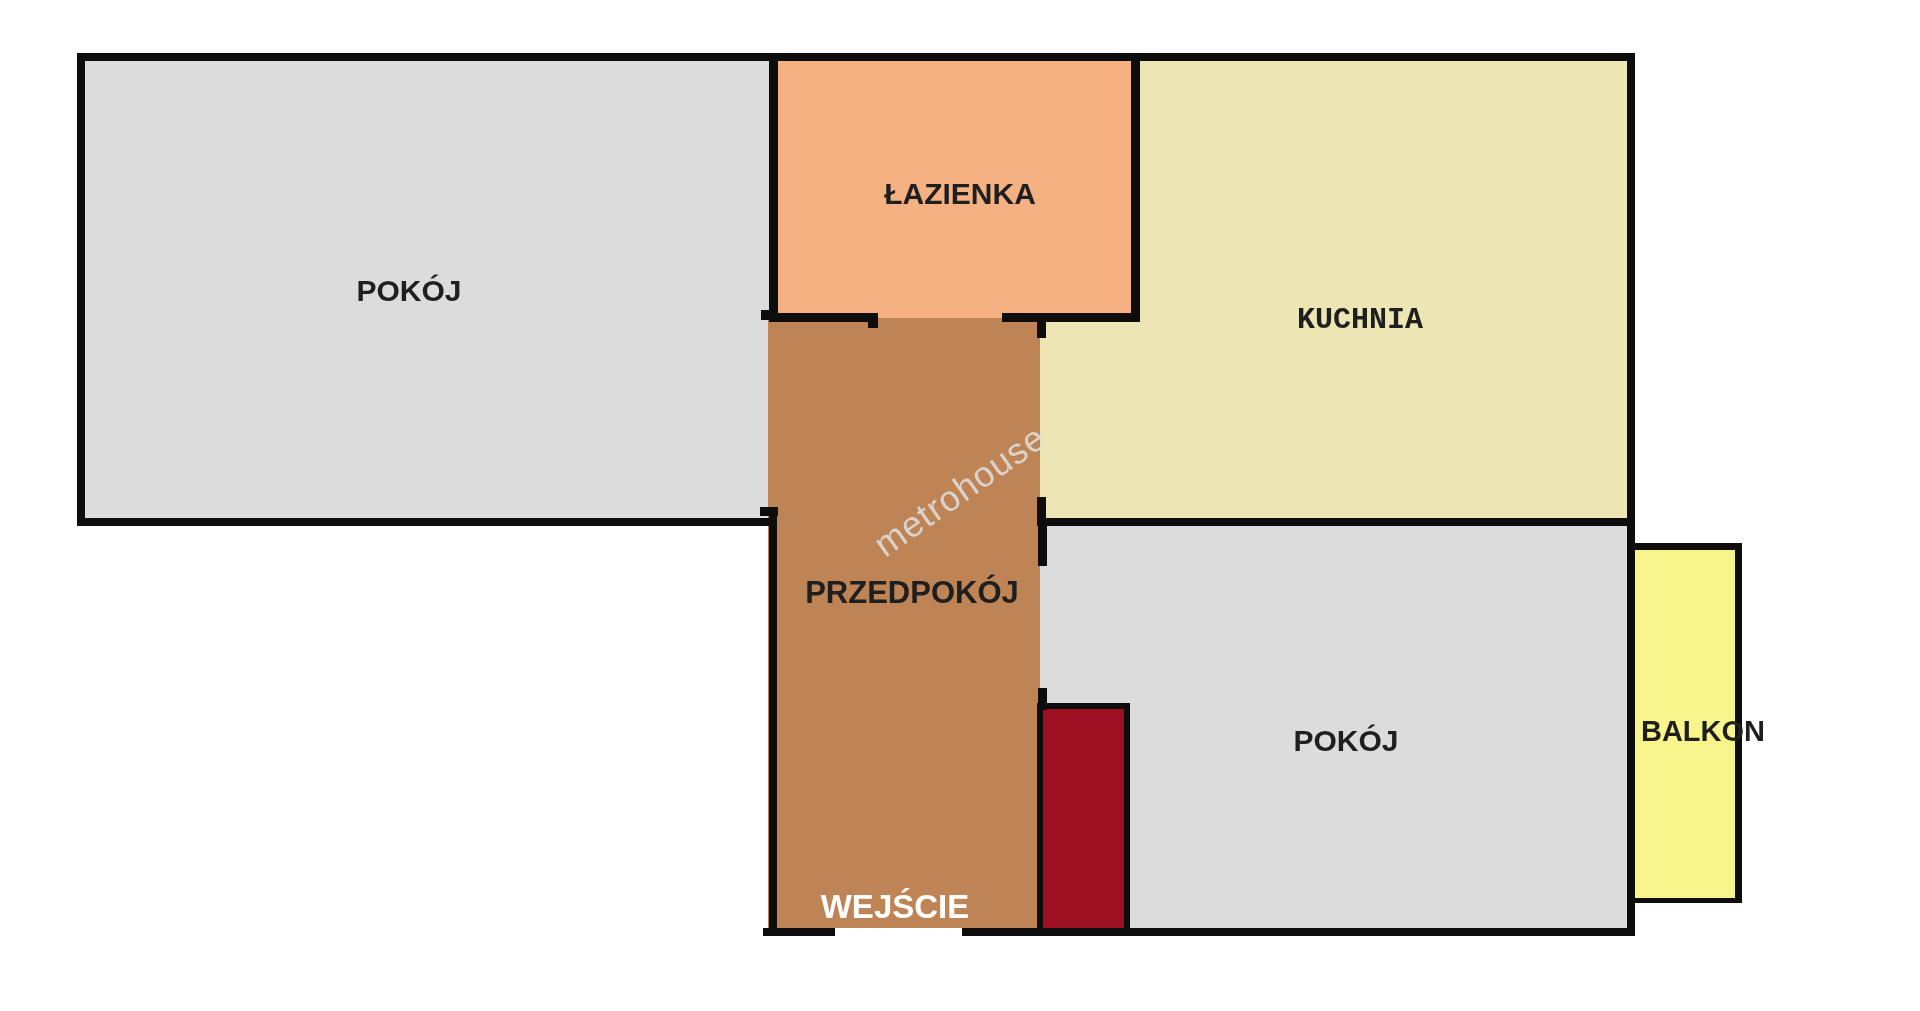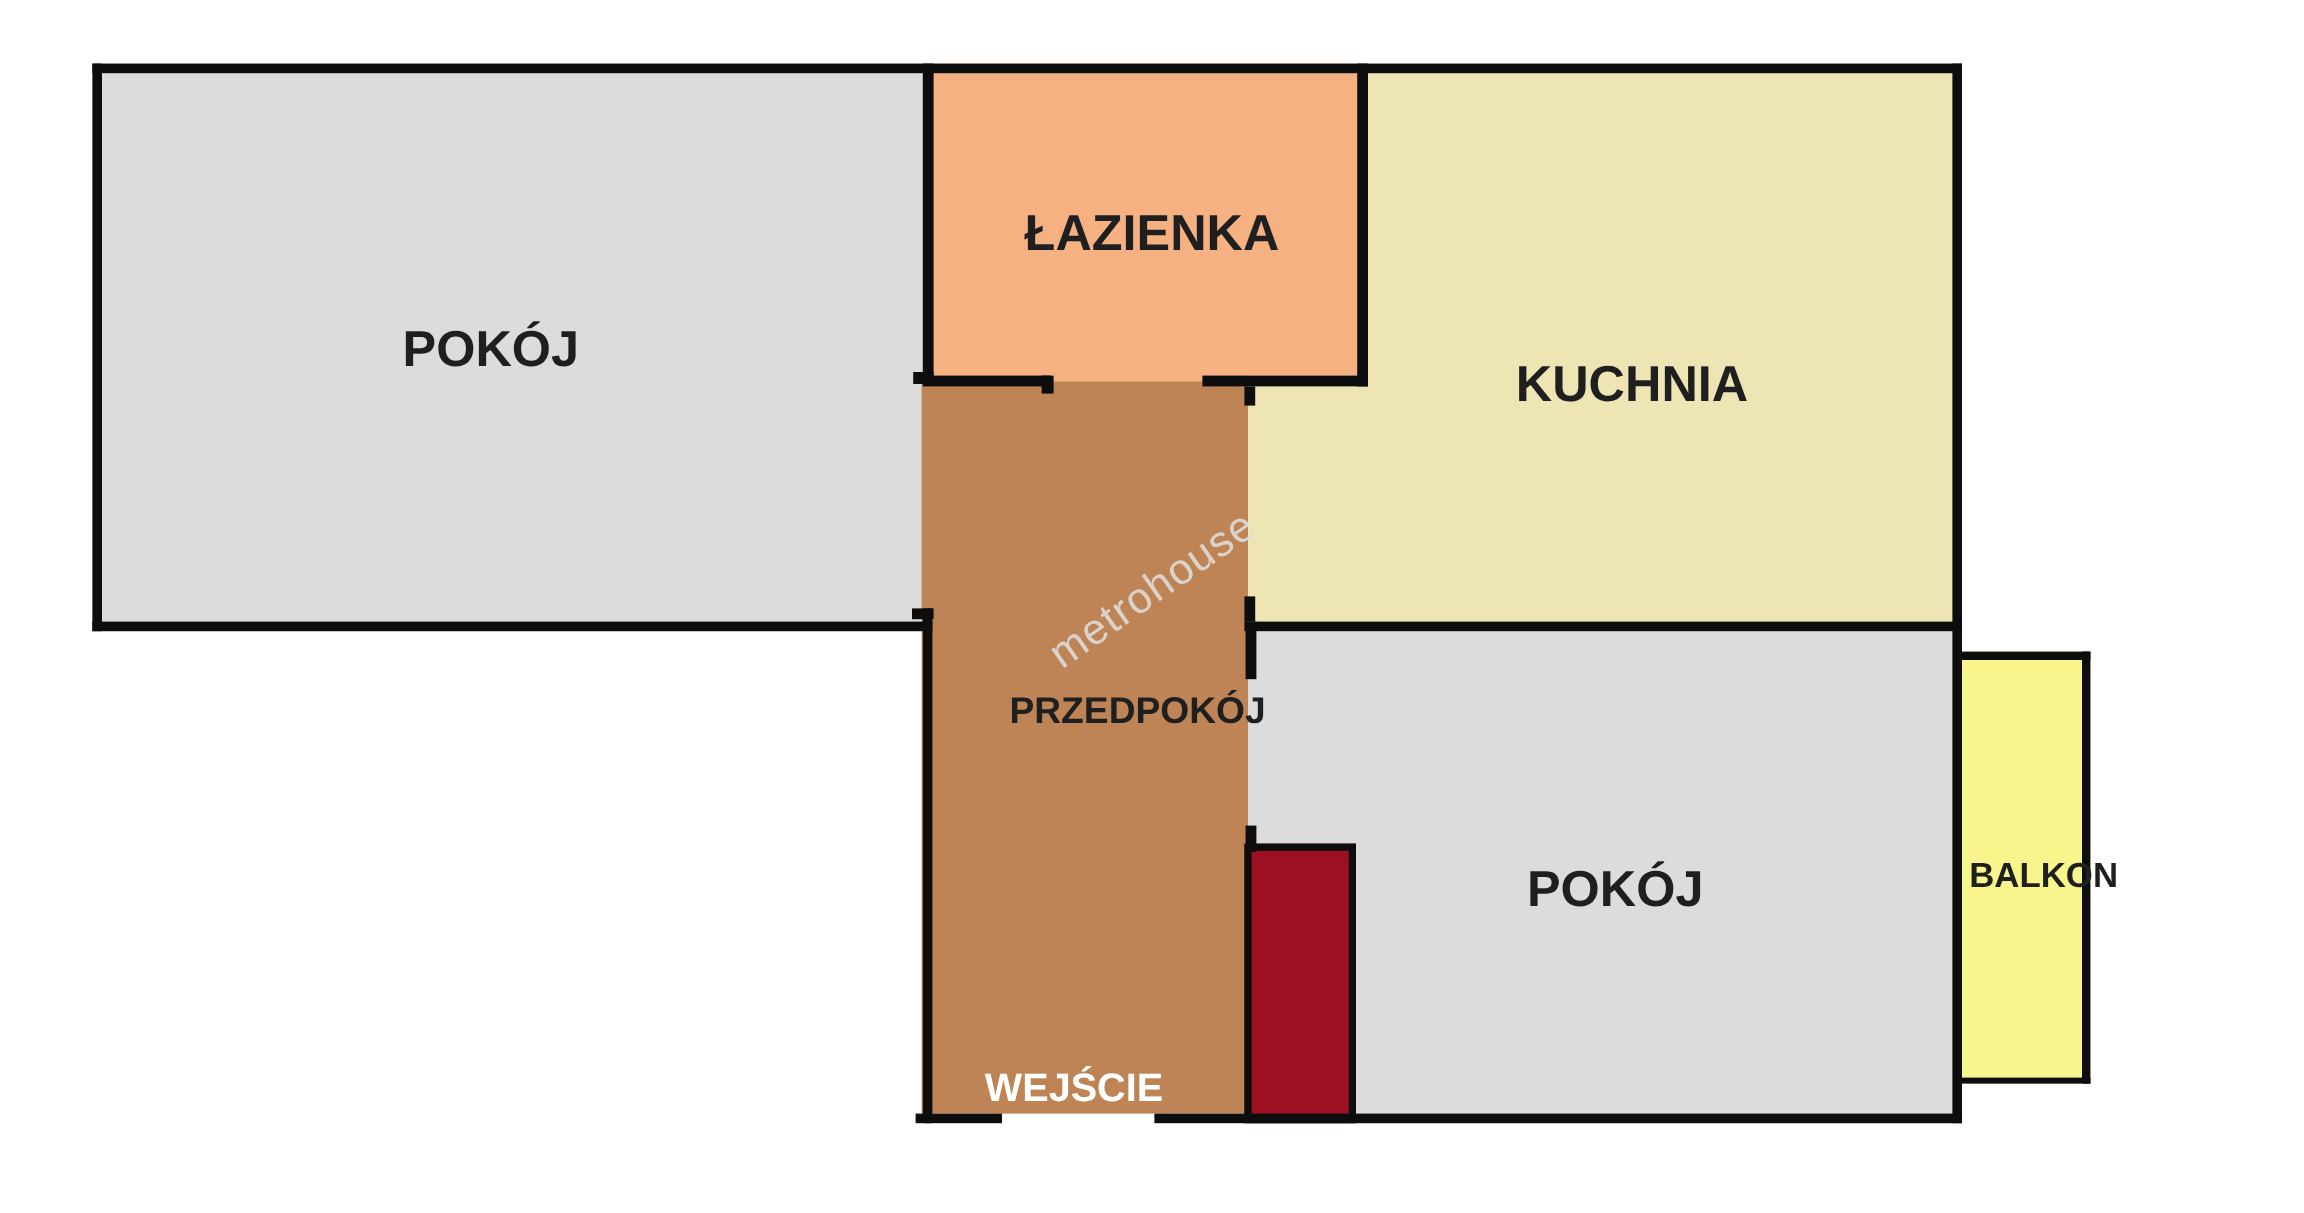--- a/index.html
+++ b/index.html
@@ -13,21 +13,21 @@
   .fill{position:absolute;}
   .wall{position:absolute;background:#0d0d0d;}
   .label{
     position:absolute;
     transform:translate(-50%,-50%);
     font-weight:700;
     color:#1f1f1f;
     white-space:nowrap;
     line-height:1;
   }
-  .lbl-lg{font-size:42px;}
+  .lbl-lg{font-size:30px;}
   .lbl-md{font-size:31px;}
   .lbl-balkon{font-size:29px;}
   .lbl-entry{font-size:33px;color:#ffffff;text-align:right;}
   .watermark{
     position:absolute;
     transform:translate(-50%,-50%) rotate(-35deg);
     font-size:36px;
     font-weight:400;
     letter-spacing:1px;
     color:rgba(222,219,216,0.9);
@@ -87,23 +87,23 @@
   <div class="wall" style="left: 1038px; top: 518px; width: 9px; height: 48px; background-color: rgb(13, 13, 13);"></div>
   <div class="wall" style="left: 1038px; top: 688px; width: 9px; height: 22px; background-color: rgb(13, 13, 13);"></div>
 
   <div class="wall" style="left: 760px; top: 507px; width: 18px; height: 9px; background-color: rgb(13, 13, 13);"></div>
   <div class="wall" style="left: 769px; top: 507px; width: 8px; height: 429px; background-color: rgb(13, 13, 13);"></div>
 
   <span class="label lbl-lg" style="left:409px;top:291px;">POKÓJ</span>
 
   <span class="label lbl-lg" style="left:960px;top:194px;">ŁAZIENKA</span>
 
-  <span class="label lbl-lg" style="left:1360px;top:320px;">KUCHNIA</span>
+  <span class="label lbl-lg" style="left:1360px;top:320px;font-family:Liberation Mono, monospace;">KUCHNIA</span>
 
-  <span class="label lbl-md" style="left:912px;top:592px;margin-left:36px;">PRZEDPOKÓJ</span>
+  <span class="label lbl-md" style="left:912px;top:592px;">PRZEDPOKÓJ</span>
 
   <span class="label lbl-lg" style="left:1346px;top:741px;">POKÓJ</span>
 
   <span class="label lbl-balkon" style="left:1692px;top:731px;margin-left:11px;">BALKON</span>
 
   <span class="label lbl-entry" style="left:895px;top:906px;">WEJŚCIE</span>
 
   <span class="watermark" style="left:960px;top:491px;">metrohouse</span>
 
 </div>

